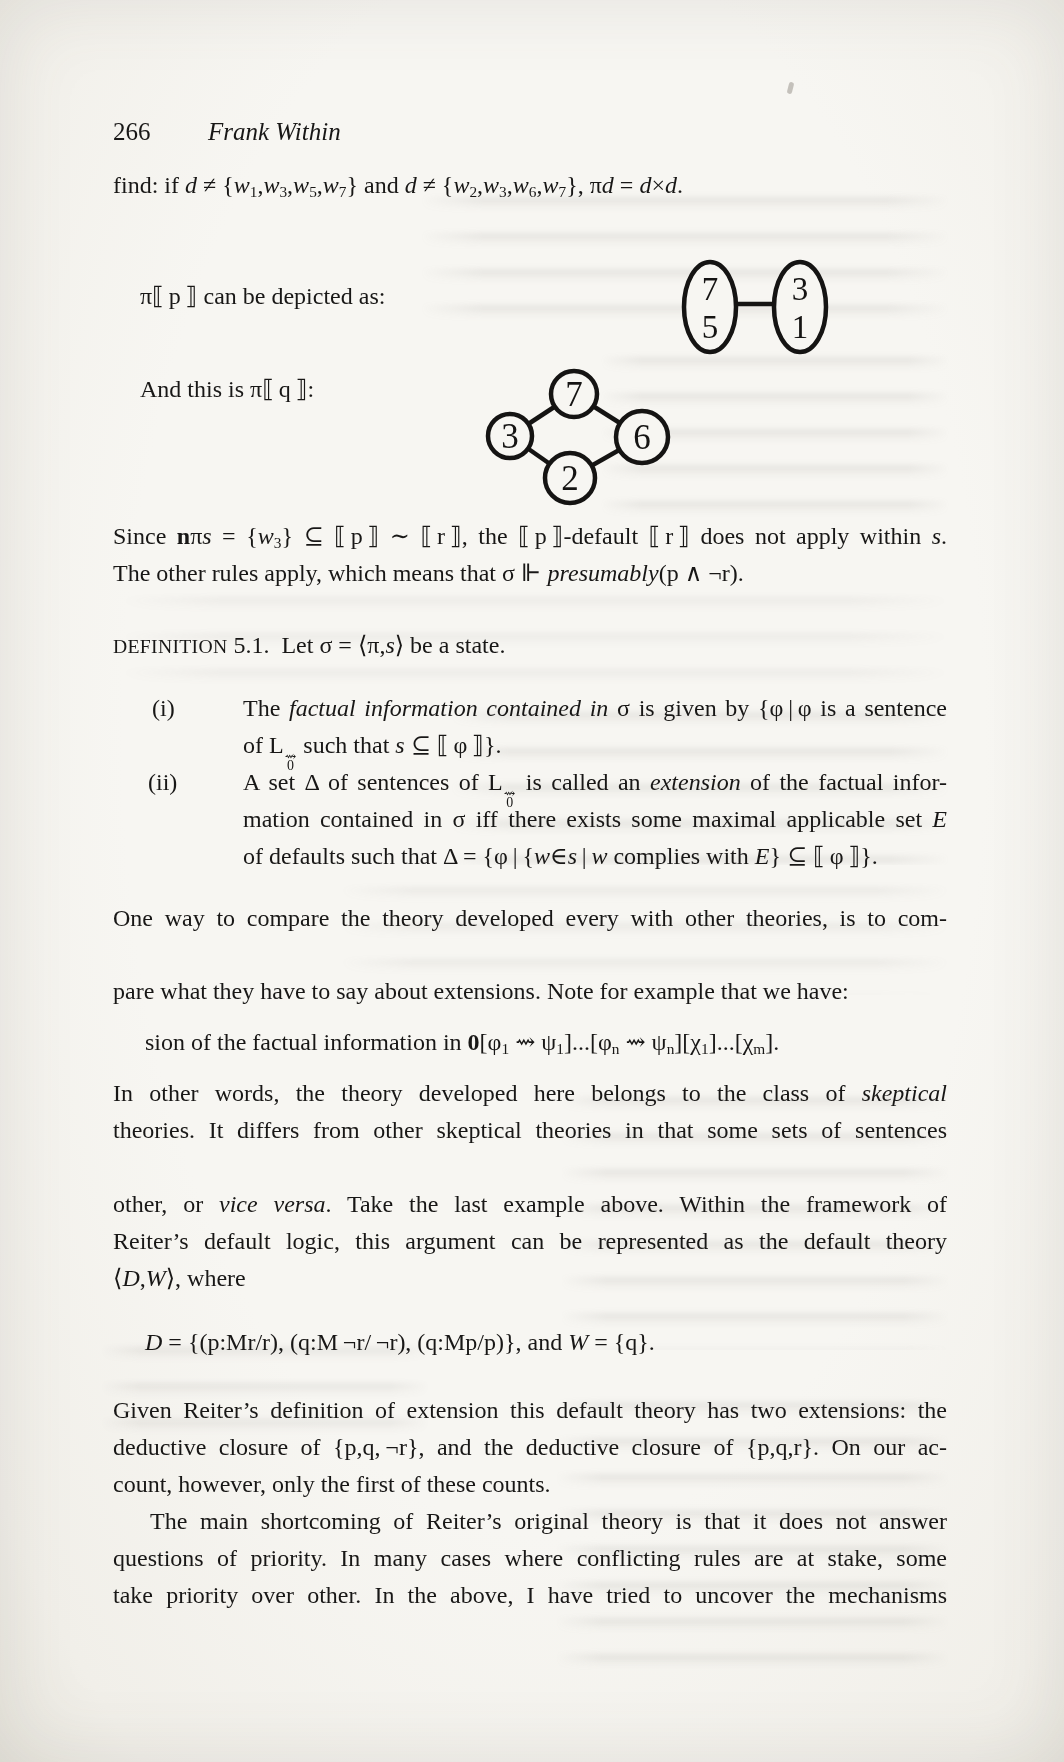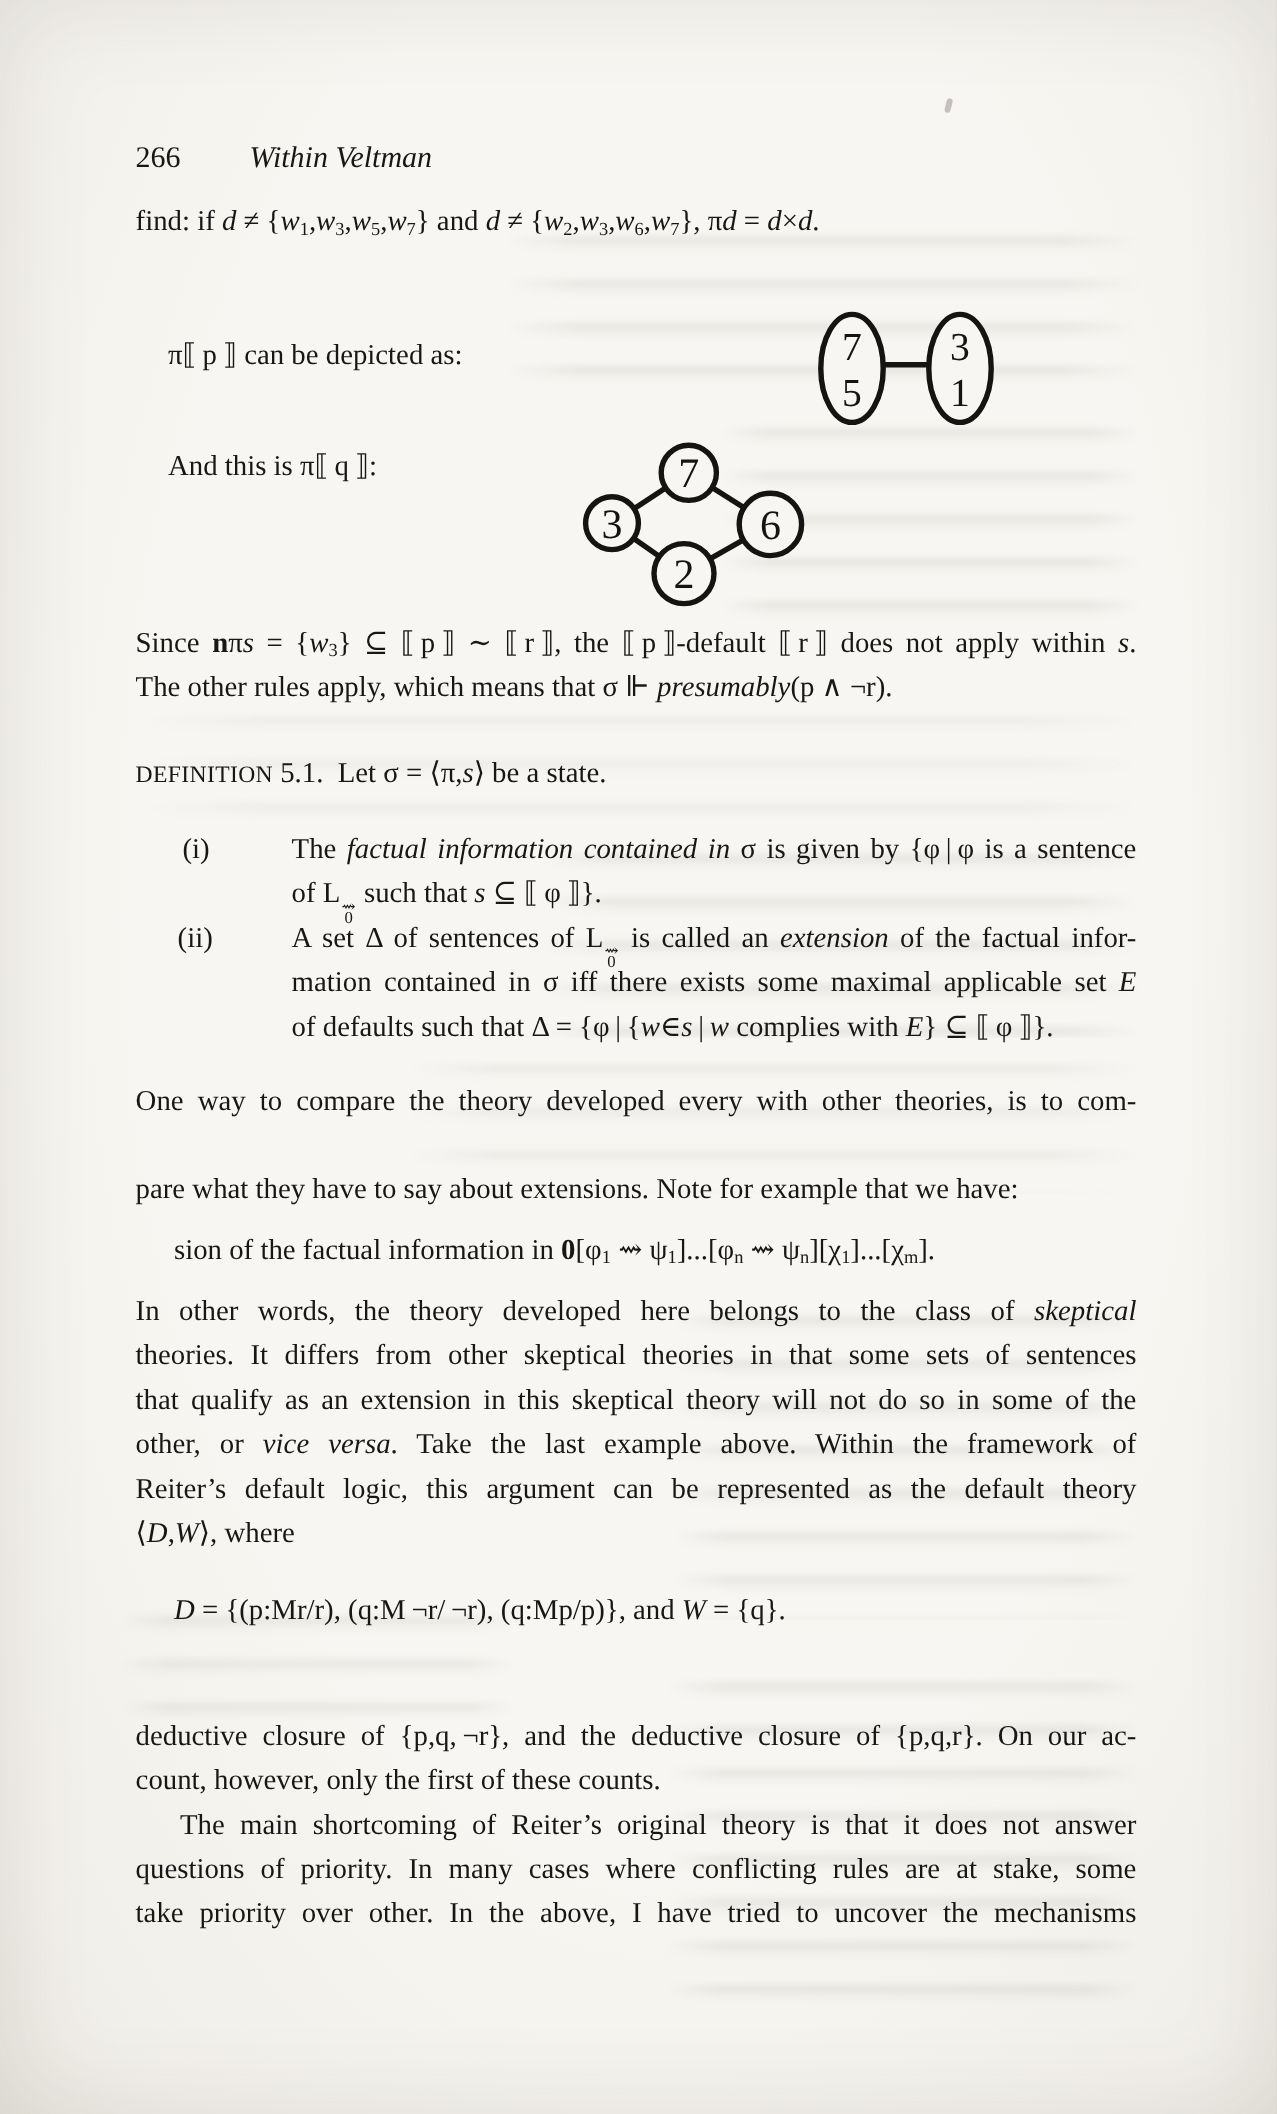--- a/index.html
+++ b/index.html
@@ -40,21 +40,21 @@
   <div class="bleed" style="left:600px;top:345px;width:350px;height:180px;"></div>
   <div class="bleed" style="left:120px;top:585px;width:830px;height:105px;opacity:.3;"></div>
   <div class="bleed" style="left:450px;top:700px;width:500px;height:165px;"></div>
   <div class="bleed" style="left:340px;top:875px;width:610px;height:120px;opacity:.35;"></div>
   <div class="bleed" style="left:560px;top:1085px;width:390px;height:265px;"></div>
   <div class="bleed" style="left:100px;top:1335px;width:330px;height:110px;opacity:.45;"></div>
   <div class="bleed" style="left:555px;top:1390px;width:395px;height:285px;"></div>
   <div class="speck"></div>
 
   <div class="hdr-num">266</div>
-  <div class="hdr-author">Within Veltman</div>
+  <div class="hdr-author">Frank Within</div>
 
   <div class="ln" style="left:113px;top:170px;">find: if <i>d</i> ≠ {<i>w</i><sub>1</sub>,<i>w</i><sub>3</sub>,<i>w</i><sub>5</sub>,<i>w</i><sub>7</sub>} and <i>d</i> ≠ {<i>w</i><sub>2</sub>,<i>w</i><sub>3</sub>,<i>w</i><sub>6</sub>,<i>w</i><sub>7</sub>}, π<i>d</i> = <i>d</i>×<i>d</i>.</div>
 
   <div class="ln" style="left:140px;top:281px;">π⟦ p ⟧ can be depicted as:</div>
   <svg class="dg" style="left:658px;top:250px;" width="200" height="116" viewBox="0 0 200 116">
     <line x1="78" y1="54" x2="116" y2="54" stroke="#151413" stroke-width="4.5"></line>
     <ellipse cx="52" cy="57" rx="26" ry="45" fill="#f7f6f2" stroke="#151413" stroke-width="4.5"></ellipse>
     <ellipse cx="142" cy="57" rx="26" ry="45" fill="#f7f6f2" stroke="#151413" stroke-width="4.5"></ellipse>
     <text x="52" y="50" font-size="33" text-anchor="middle">7</text>
     <text x="52" y="88" font-size="33" text-anchor="middle">5</text>
@@ -96,27 +96,27 @@
   <div class="ln j" style="left:243px;top:804px;width:704px;">mation contained in σ iff there exists some maximal applicable set <i>E</i></div>
   <div class="ln" style="left:243px;top:841px;">of defaults such that Δ = {φ | {<i>w</i>∈<i>s</i> | <i>w</i> complies with <i>E</i>} ⊆ ⟦ φ ⟧}.</div>
 
   <div class="ln j" style="left:113px;top:903px;width:834px;">One way to compare the theory developed every with other theories, is to com-</div>
   <div class="ln" style="left:113px;top:940px;margin-top:36px;">pare what they have to say about extensions. Note for example that we have:</div>
 
   <div class="ln" style="left:145px;top:1027px;">sion of the factual information in <b>0</b>[φ<sub>1</sub> ⇝ ψ<sub>1</sub>]...[φ<sub>n</sub> ⇝ ψ<sub>n</sub>][χ<sub>1</sub>]...[χ<sub>m</sub>].</div>
 
   <div class="ln j" style="left:113px;top:1078px;width:834px;">In other words, the theory developed here belongs to the class of <i>skeptical</i></div>
   <div class="ln j" style="left:113px;top:1115px;width:834px;">theories. It differs from other skeptical theories in that some sets of sentences</div>
-  <div class="ln j" style="left:113px;top:1152px;width:834px;">that qualify as an extension in this skeptical theory will not do so in some of the</div>
   <div class="ln j" style="left:113px;top:1189px;width:834px;">other, or <i>vice versa</i>. Take the last example above. Within the framework of</div>
   <div class="ln j" style="left:113px;top:1226px;width:834px;">Reiter’s default logic, this argument can be represented as the default theory</div>
   <div class="ln" style="left:113px;top:1263px;">⟨<i>D</i>,<i>W</i>⟩, where</div>
 
   <div class="ln" style="left:145px;top:1327px;"><i>D</i> = {(p:Mr/r), (q:M ¬r/ ¬r), (q:Mp/p)}, and <i>W</i> = {q}.</div>
 
+  <div class="ln j" style="left:113px;top:1395px;width:834px;">Given Reiter’s definition of extension this default theory has two extensions: the</div>
   <div class="ln j" style="left:113px;top:1432px;width:834px;">deductive closure of {p,q, ¬r}, and the deductive closure of {p,q,r}. On our ac-</div>
   <div class="ln" style="left:113px;top:1469px;">count, however, only the first of these counts.</div>
 
   <div class="ln j" style="left:150px;top:1506px;width:797px;">The main shortcoming of Reiter’s original theory is that it does not answer</div>
   <div class="ln j" style="left:113px;top:1543px;width:834px;">questions of priority. In many cases where conflicting rules are at stake, some</div>
   <div class="ln j" style="left:113px;top:1580px;width:834px;">take priority over other. In the above, I have tried to uncover the mechanisms</div>
 
 </div>
 
 </body></html>

